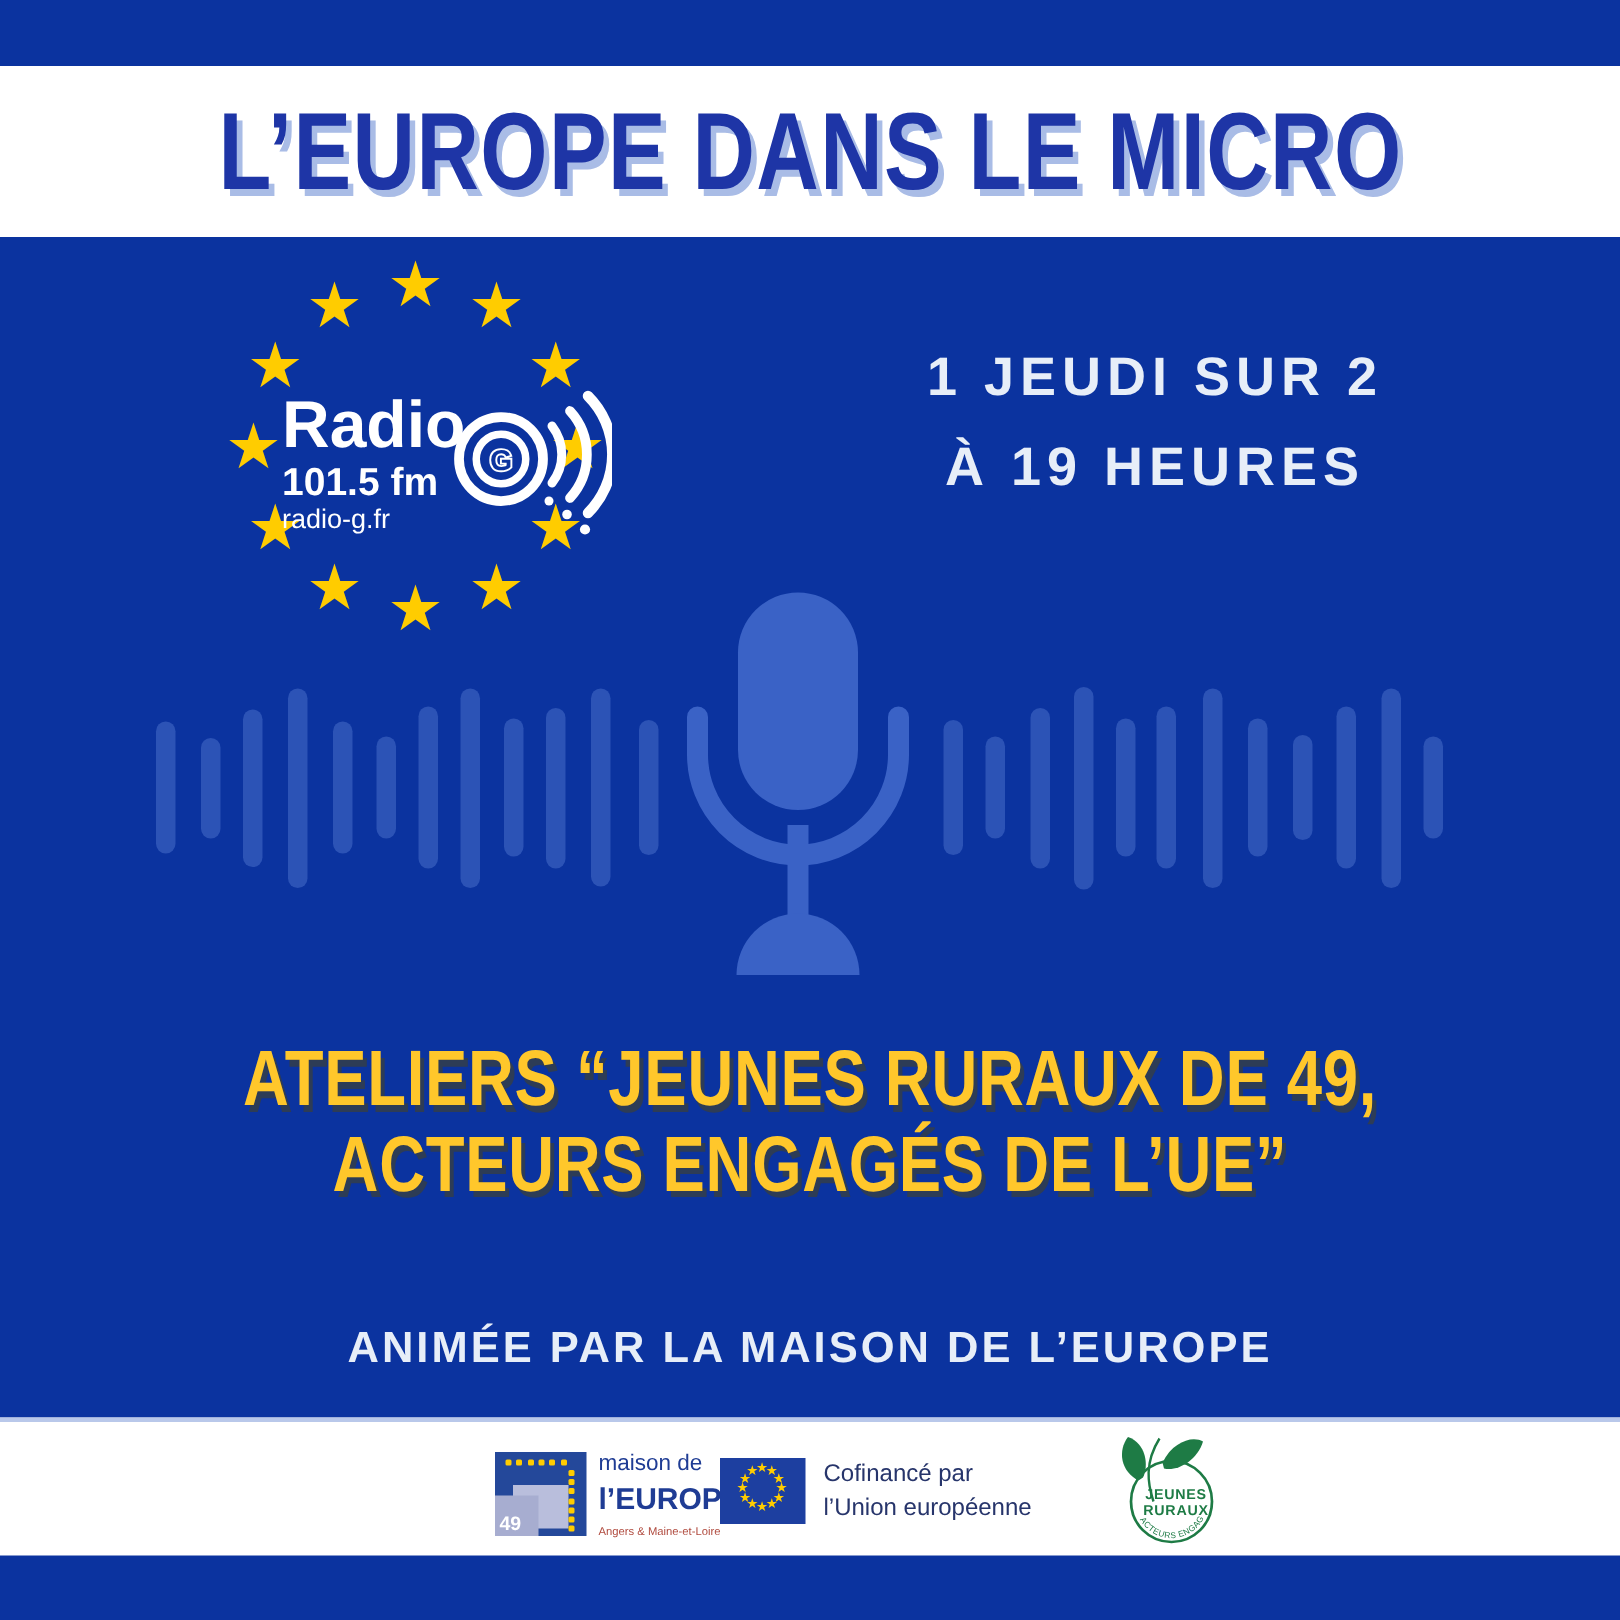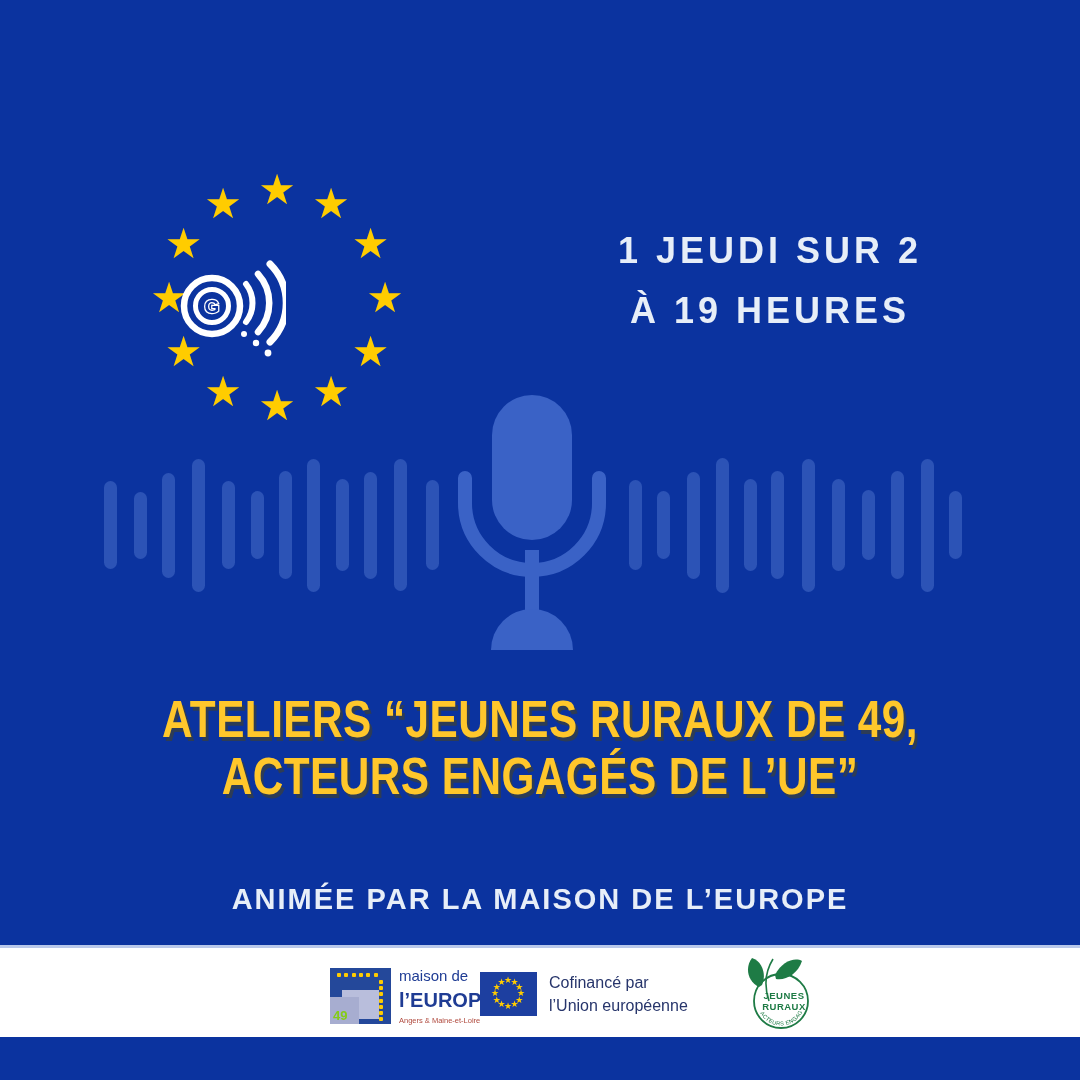--- a/index.html
+++ b/index.html
@@ -66,21 +66,21 @@
   }
   
   .partner-band{
     position:absolute;left:0;top:945px;width:100%;height:92px;background:#fff;
     border-top:3px solid #B9C8EA;box-sizing:border-box;
   }
   .maison-logo{position:absolute;left:330px;top:968px;display:flex;}
   .maison-mark{position:relative;width:61px;height:56px;background:var(--maison_blue,#24489A);flex:none;}
   .maison-sq-light{position:absolute;left:12px;top:22px;width:37px;height:29px;background:#B9BEDC;}
   .maison-sq-mid{position:absolute;left:0;top:29px;width:29px;height:27px;background:#A7ADD0;}
-  .maison-dept{position:absolute;left:3px;bottom:1px;color:#84cc16;font-size:13px;font-weight:700;}
+  .maison-dept{position:absolute;left:3px;bottom:1px;color:#ffffff;font-size:13px;font-weight:700;}
   .maison-dot{position:absolute;width:4px;height:4px;border-radius:1px;background:var(--star_yellow,#FFD23B);}
   .maison-text{margin-left:8px;display:flex;flex-direction:column;justify-content:space-between;line-height:1;}
   .maison-name1{font-size:15px;color:#1F3C94;}
   .maison-name2{font-size:20px;font-weight:700;color:#1F3C94;margin-top:1px;}
   .maison-tag{font-size:7.5px;color:var(--tagline_red,#B04A3E);margin-top:1px;}
   .eu-logo{position:absolute;left:480px;top:971px;display:flex;align-items:center;}
   .eu-flag{position:relative;width:57px;height:44px;background:var(--flag_blue,#1D3FA0);flex:none;}
   .flag-star{
     position:absolute;transform:translate(-50%,-50%);
     color:var(--star_yellow,#FFCC00);font-size:9px;line-height:1;
@@ -88,37 +88,45 @@
   }
   .eu-text{margin-left:12px;color:var(--eu_text,#27356B);font-size:16px;line-height:23px;}
   .jr-logo{position:absolute;left:737px;top:951px;}
   .jr-center{font-family:"Liberation Sans",sans-serif;font-weight:700;}
 </style>
 </head>
 <body>
 
 <div class="poster">
 
+  <div class="title-band">
+    <h1 class="main-title">L’EUROPE DANS LE MICRO</h1>
+  </div>
 
   <div class="star-ring">
       <span class="ring-star" style="left: 110px; top: 2px;">★</span>
       <span class="ring-star" style="left: 164px; top: 16.4693px;">★</span>
       <span class="ring-star" style="left: 203.531px; top: 56px;">★</span>
       <span class="ring-star" style="left: 218px; top: 110px;">★</span>
       <span class="ring-star" style="left: 203.531px; top: 164px;">★</span>
       <span class="ring-star" style="left: 164px; top: 203.531px;">★</span>
       <span class="ring-star" style="left: 110px; top: 218px;">★</span>
       <span class="ring-star" style="left: 56px; top: 203.531px;">★</span>
       <span class="ring-star" style="left: 16.4693px; top: 164px;">★</span>
       <span class="ring-star" style="left: 2px; top: 110px;">★</span>
       <span class="ring-star" style="left: 16.4693px; top: 56px;">★</span>
       <span class="ring-star" style="left: 56px; top: 16.4693px;">★</span>
     </div>
 
   <div class="radio-logo">
+    <div class="radio-text">
+      <span class="radio-name">Radio</span>
+      <span class="radio-freq">101.5 fm</span>
+      <span class="radio-site">radio-g.fr</span>
+    </div>
     <svg class="gmark" width="108" height="104" viewBox="0 0 108 104">
       <circle cx="34" cy="50" r="28" fill="none" stroke="#fff" stroke-width="6.5"></circle>
       <circle cx="34" cy="50" r="16.5" fill="none" stroke="#fff" stroke-width="5"></circle>
       <text x="34" y="57" text-anchor="middle" fill="#0B339F" font-size="19" font-weight="700" font-family="Liberation Sans, sans-serif" stroke="#fff" stroke-width="2.5" paint-order="stroke">G</text>
       <path d="M68,28 A31,31 0 0 1 68,66" fill="none" stroke="#fff" stroke-width="6" stroke-linecap="round"></path>
       <path d="M80,18 A43,43 0 0 1 80,76" fill="none" stroke="#fff" stroke-width="6.5" stroke-linecap="round"></path>
       <path d="M92,8  A55,55 0 0 1 92,86" fill="none" stroke="#fff" stroke-width="7" stroke-linecap="round"></path>
       <circle cx="66" cy="78" r="3" fill="#fff"></circle>
       <circle cx="78" cy="87" r="3.2" fill="#fff"></circle>
       <circle cx="90" cy="97" r="3.4" fill="#fff"></circle>

